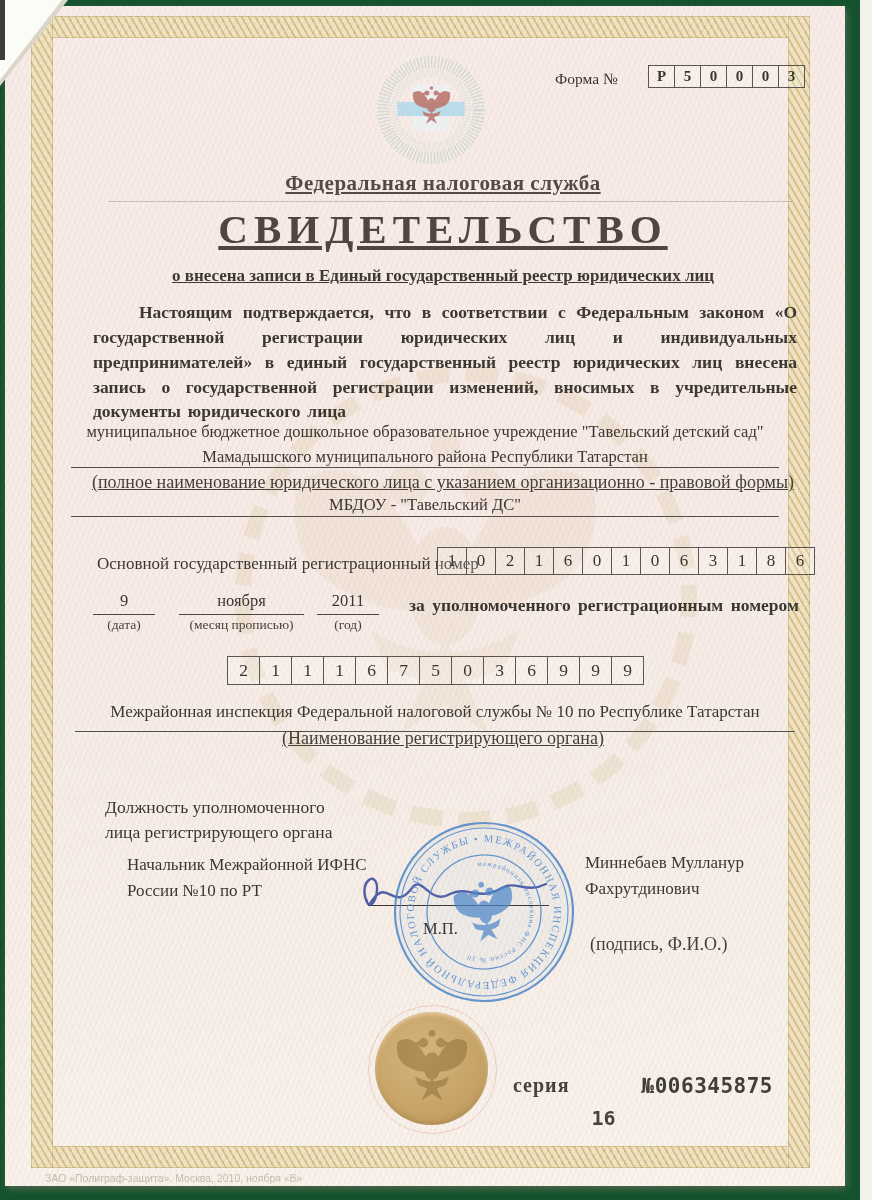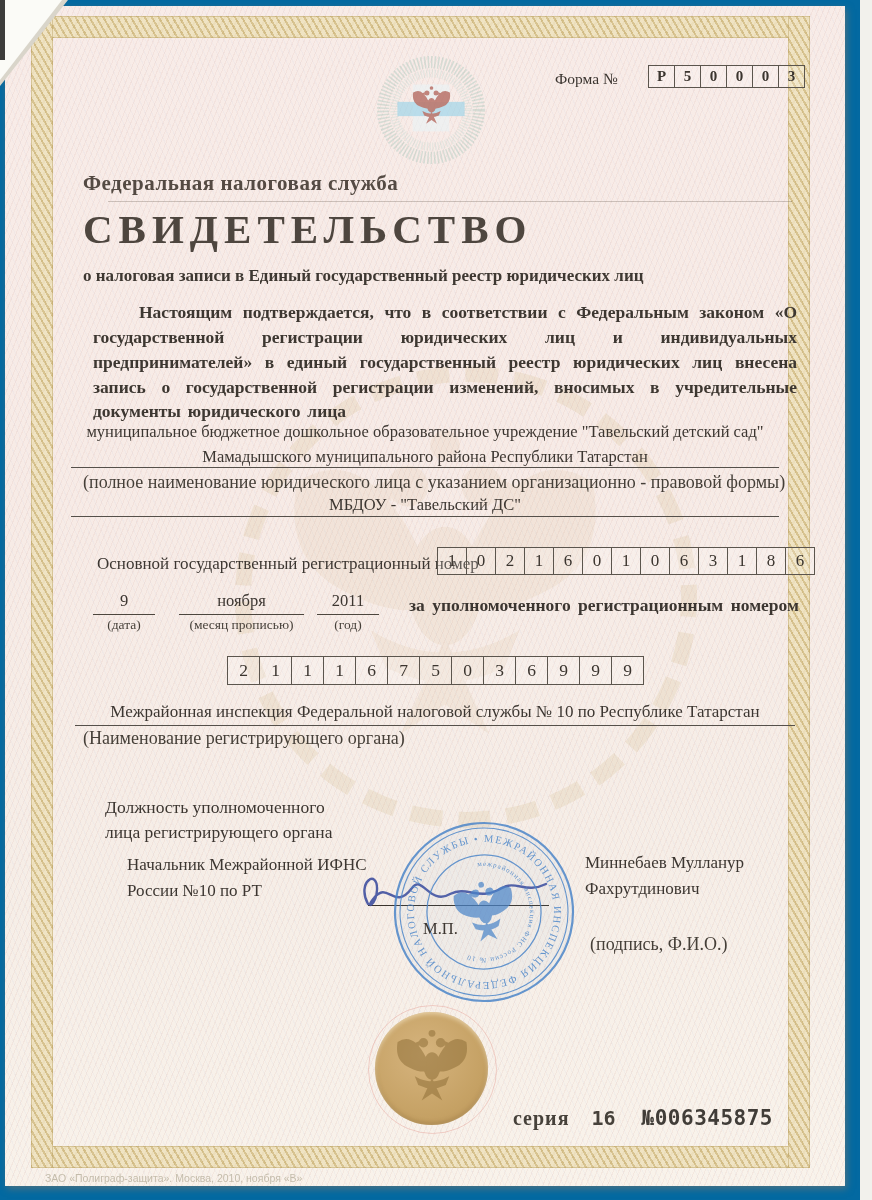--- a/index.html
+++ b/index.html
@@ -1,37 +1,37 @@
 <!DOCTYPE html>
 <html><head>
 <meta charset="utf-8">
 <style>
   html,body{margin:0;padding:0;}
   body{width:872px;height:1200px;overflow:hidden;background:#f2f1ec;
        font-family:"Liberation Serif",serif;}
-  .scan{position:relative;width:860px;height:1200px;background:#0369a1;}
+  .scan{position:relative;width:860px;height:1200px;background:#14532d;}
   
   .page{position:absolute;left:5px;top:6px;width:840px;height:1180px;
         background:linear-gradient(175deg,#f8ece8 0%,#f7ebe6 40%,#f6eee7 72%,#f9f3eb 100%);
         box-shadow:2px 3px 7px rgba(130,120,105,.55);}
   .page::before{content:"";position:absolute;inset:0;pointer-events:none;
         background:
           repeating-linear-gradient(112deg,rgba(214,168,158,.14) 0 1px,rgba(255,255,255,0) 1px 5px),
           repeating-linear-gradient(66deg,rgba(180,190,220,.09) 0 1px,rgba(255,255,255,0) 1px 6px);}
   
   .band{position:absolute;background:
           repeating-linear-gradient(60deg,rgba(203,178,118,.55) 0 2px,rgba(244,233,205,.65) 2px 6px),
           repeating-linear-gradient(-60deg,rgba(203,178,118,.45) 0 2px,rgba(244,233,205,.0) 2px 6px),
           #e7d9b2;
         box-shadow:inset 0 0 0 1px rgba(190,165,105,.5);}
   .band.h{left:26px;width:779px;height:22px}
   .band.v{top:10px;width:22px;height:1152px}
   
   .abs{position:absolute;color:#3c3631;}
-  .center-line{left:78px;width:736px;text-align:left;}
+  .center-line{left:70px;width:736px;text-align:center;text-decoration:underline;}
   .caption{font-size:18px;color:#453f38;}
   .uline{border-bottom:1.2px solid #55504a;}
   
   .cellrow{position:absolute;display:flex;}
   .cell{display:flex;align-items:center;justify-content:center;
         border:1px solid #5b554d;margin-left:-1px;color:#3b352f;
         background:rgba(255,255,255,.18);font-family:"Liberation Serif",serif;}
   .form-cells .cell{width:25px;height:21px;font-size:15px;font-weight:bold;}
   .num-cells .cell{width:28px;height:26px;font-size:17px;}
   .num-cells2 .cell{width:31px;height:27px;font-size:17.5px;}
@@ -60,21 +60,21 @@
          border:1.5px solid rgba(228,160,150,.45);}
   .gold-seal{position:absolute;left:370px;top:1006px;width:113px;height:113px;border-radius:50%;
          background:radial-gradient(circle at 42% 38%,#d6b47e,#c5a164 65%,#b99359);
          box-shadow:inset 0 2px 4px rgba(255,240,210,.6),inset 0 -2px 4px rgba(120,90,40,.35);}
   .gold-seal svg{position:absolute;left:14px;top:11px;width:86px;height:86px;opacity:.5;}
   .wm{position:absolute;left:255px;top:370px;width:370px;height:420px;opacity:.10;}
   .wm-ring{position:absolute;left:230px;top:360px;width:430px;height:430px;border-radius:50%;
          border:16px dashed rgba(198,168,108,.35);opacity:.45;}
   .rosette{position:absolute;left:370px;top:48px;width:112px;height:112px;opacity:.85;}
   
-  .series-row{left:508px;top:1068px;display:flex;align-items:flex-end;}
+  .series-row{left:508px;top:1068px;display:flex;align-items:flex-start;}
   .series-label{font-size:20px;font-weight:bold;color:#46413a;letter-spacing:1px;}
   .series-region{font-family:"DejaVu Sans Mono",monospace;font-size:20px;font-weight:bold;
         color:#46413a;margin-left:22px;margin-top:32px;}
   .series-number{font-family:"DejaVu Sans Mono",monospace;font-size:21px;font-weight:600;
         color:#413d38;margin-left:26px;letter-spacing:.5px;}
   .printer{left:40px;top:1166px;font-family:"Liberation Sans",sans-serif;
         font-size:10.5px;color:#c4bcab;}
   
   .fold-shadow{position:absolute;left:0;top:0;width:0;height:0;
         border-top:86px solid #d9d5ca;border-right:68px solid transparent;}
@@ -130,21 +130,21 @@
       <circle cx="55" cy="55" r="47" fill="none" stroke="#a9c8bc" stroke-width="12" stroke-dasharray="1.5 1.8" opacity="0.5"></circle>
       <circle cx="55" cy="55" r="36" fill="none" stroke="#c4d9d0" stroke-width="8" stroke-dasharray="1.2 1.5" opacity="0.45"></circle>
       <rect x="37" y="30" width="36" height="46" fill="#e9f3f6" opacity="0.75"></rect>
       <rect x="22" y="47" width="66" height="14" fill="#9fd4e8" opacity="0.8"></rect>
       <use href="#eagle2" transform="translate(33,28) scale(0.45)" fill="#b2655b" opacity="0.9"></use>
     </svg>
 
     <div class="abs center-line agency">Федеральная налоговая служба</div>
     <div class="abs rule"></div>
     <div class="abs center-line cert-title">СВИДЕТЕЛЬСТВО</div>
-    <div class="abs center-line subtitle">о налоговая записи в Единый государственный реестр юридических лиц</div>
+    <div class="abs center-line subtitle">о внесена записи в Единый государственный реестр юридических лиц</div>
 
     <div class="abs para">Настоящим подтверждается, что в соответствии с Федеральным законом «О государственной регистрации юридических лиц и индивидуальных предпринимателей» в единый государственный реестр юридических лиц внесена запись о государственной регистрации изменений, вносимых в учредительные документы юридического лица</div>
 
     <div class="abs nameline"></div>
     <div class="abs fullname">муниципальное бюджетное дошкольное образовательное учреждение "Тавельский детский сад" Мамадышского муниципального района Республики Татарстан</div>
     <div class="abs center-line caption" style="top:466px">(полное наименование юридического лица с указанием организационно - правовой формы)</div>
 
     <div class="abs shortline">МБДОУ - "Тавельский ДС"</div>
 
     <div class="abs" style="left:92px;top:548px;font-size:17px">Основной государственный регистрационный номер</div>
@@ -187,21 +187,21 @@
       <span class="cell">7</span>
       <span class="cell">5</span>
       <span class="cell">0</span>
       <span class="cell">3</span>
       <span class="cell">6</span>
       <span class="cell">9</span>
       <span class="cell">9</span>
       <span class="cell">9</span>
     </div>
 
-    <div class="abs uline" style="left:70px;width:720px;top:696px;text-align:center;font-size:17px;padding-bottom:3px">Межрайонная инспекция Федеральной налоговой службы № 10 по Республике Татарстан</div>
+    <div class="abs uline" style="left:70px;width:720px;top:696px;text-align:center;font-size:17px;padding-bottom:9px">Межрайонная инспекция Федеральной налоговой службы № 10 по Республике Татарстан</div>
     <div class="abs center-line caption" style="top:722px">(Наименование регистрирующего органа)</div>
 
     <div class="abs pre" style="left:100px;top:789px;font-size:17.5px;line-height:1.4">Должность уполномоченного
 лица регистрирующего органа</div>
     <div class="abs pre" style="left:122px;top:846px;font-size:17px;line-height:1.5">Начальник Межрайонной ИФНС
 России №10 по РТ</div>
 
     <div class="abs sigline"></div>
     <svg class="sig" viewBox="0 0 215 62">
       <path d="M18 50 C 6 28 28 14 27 36 C 26 52 14 56 24 44 C 38 26 44 58 62 34

